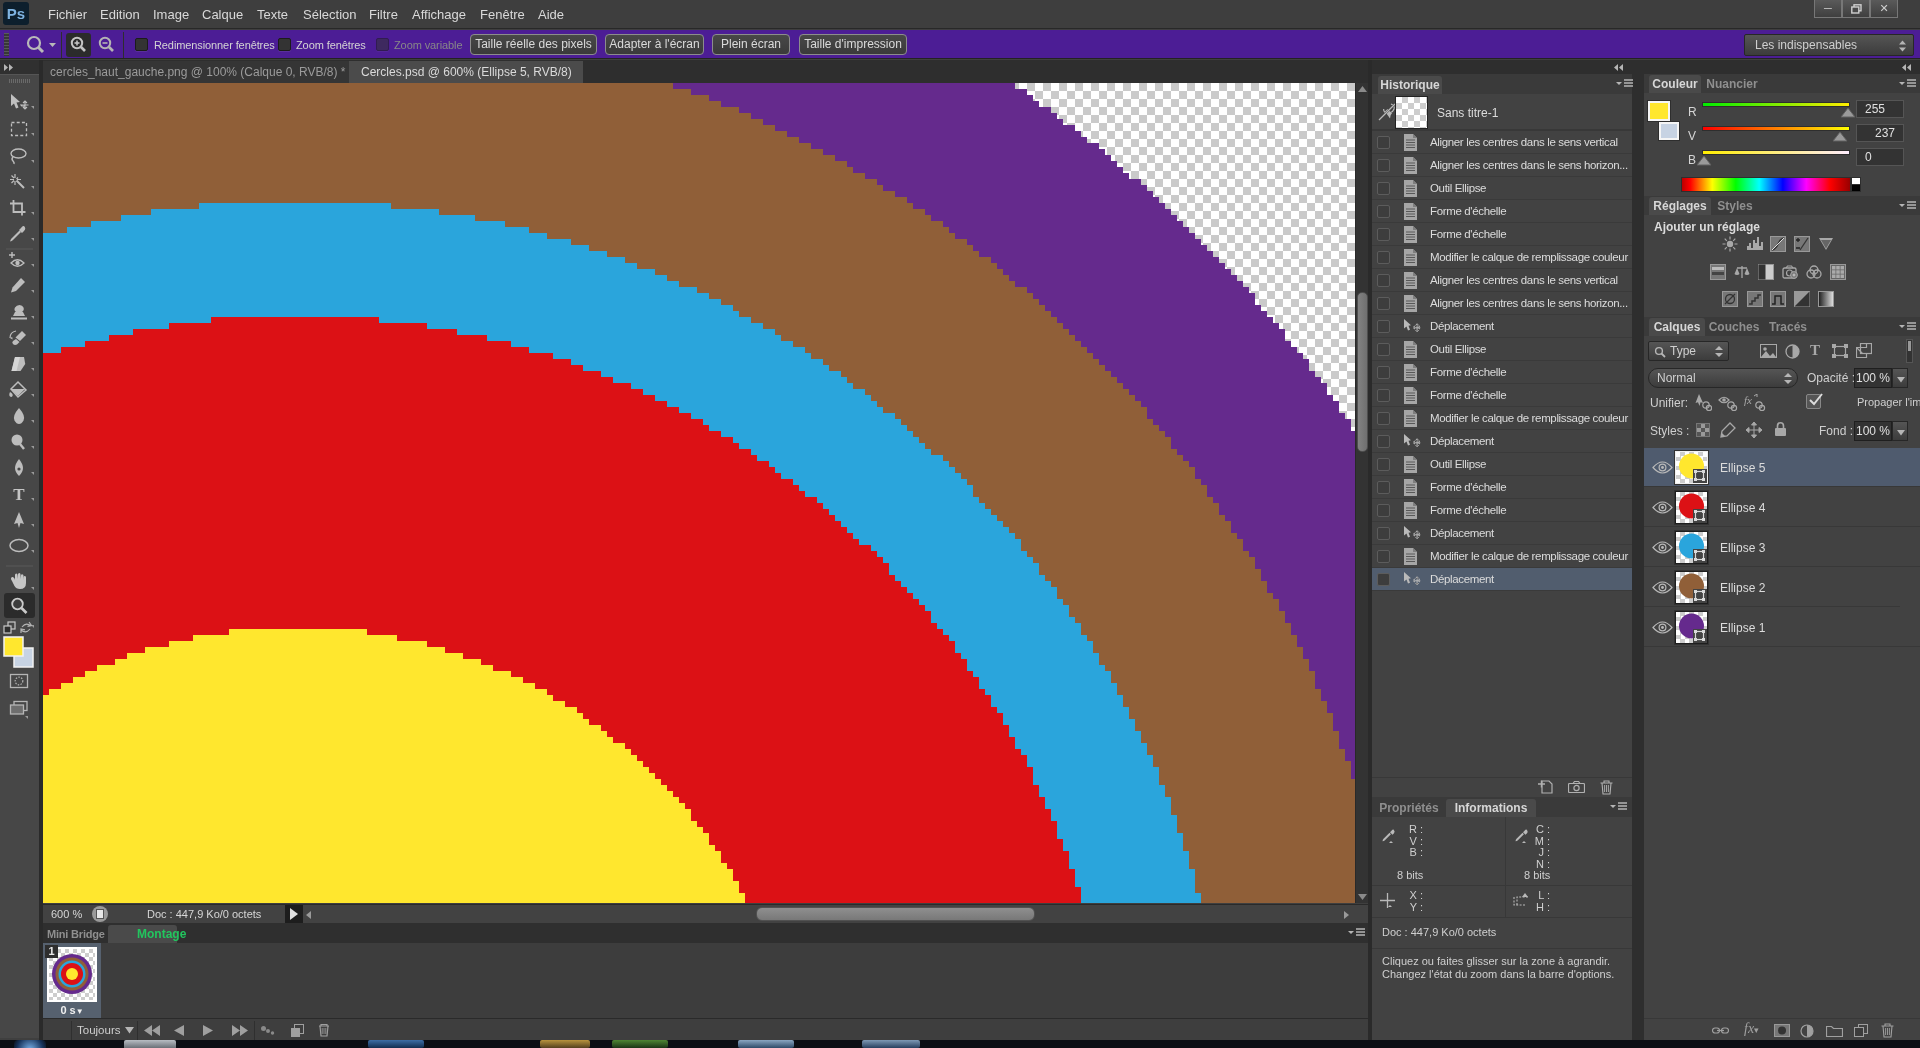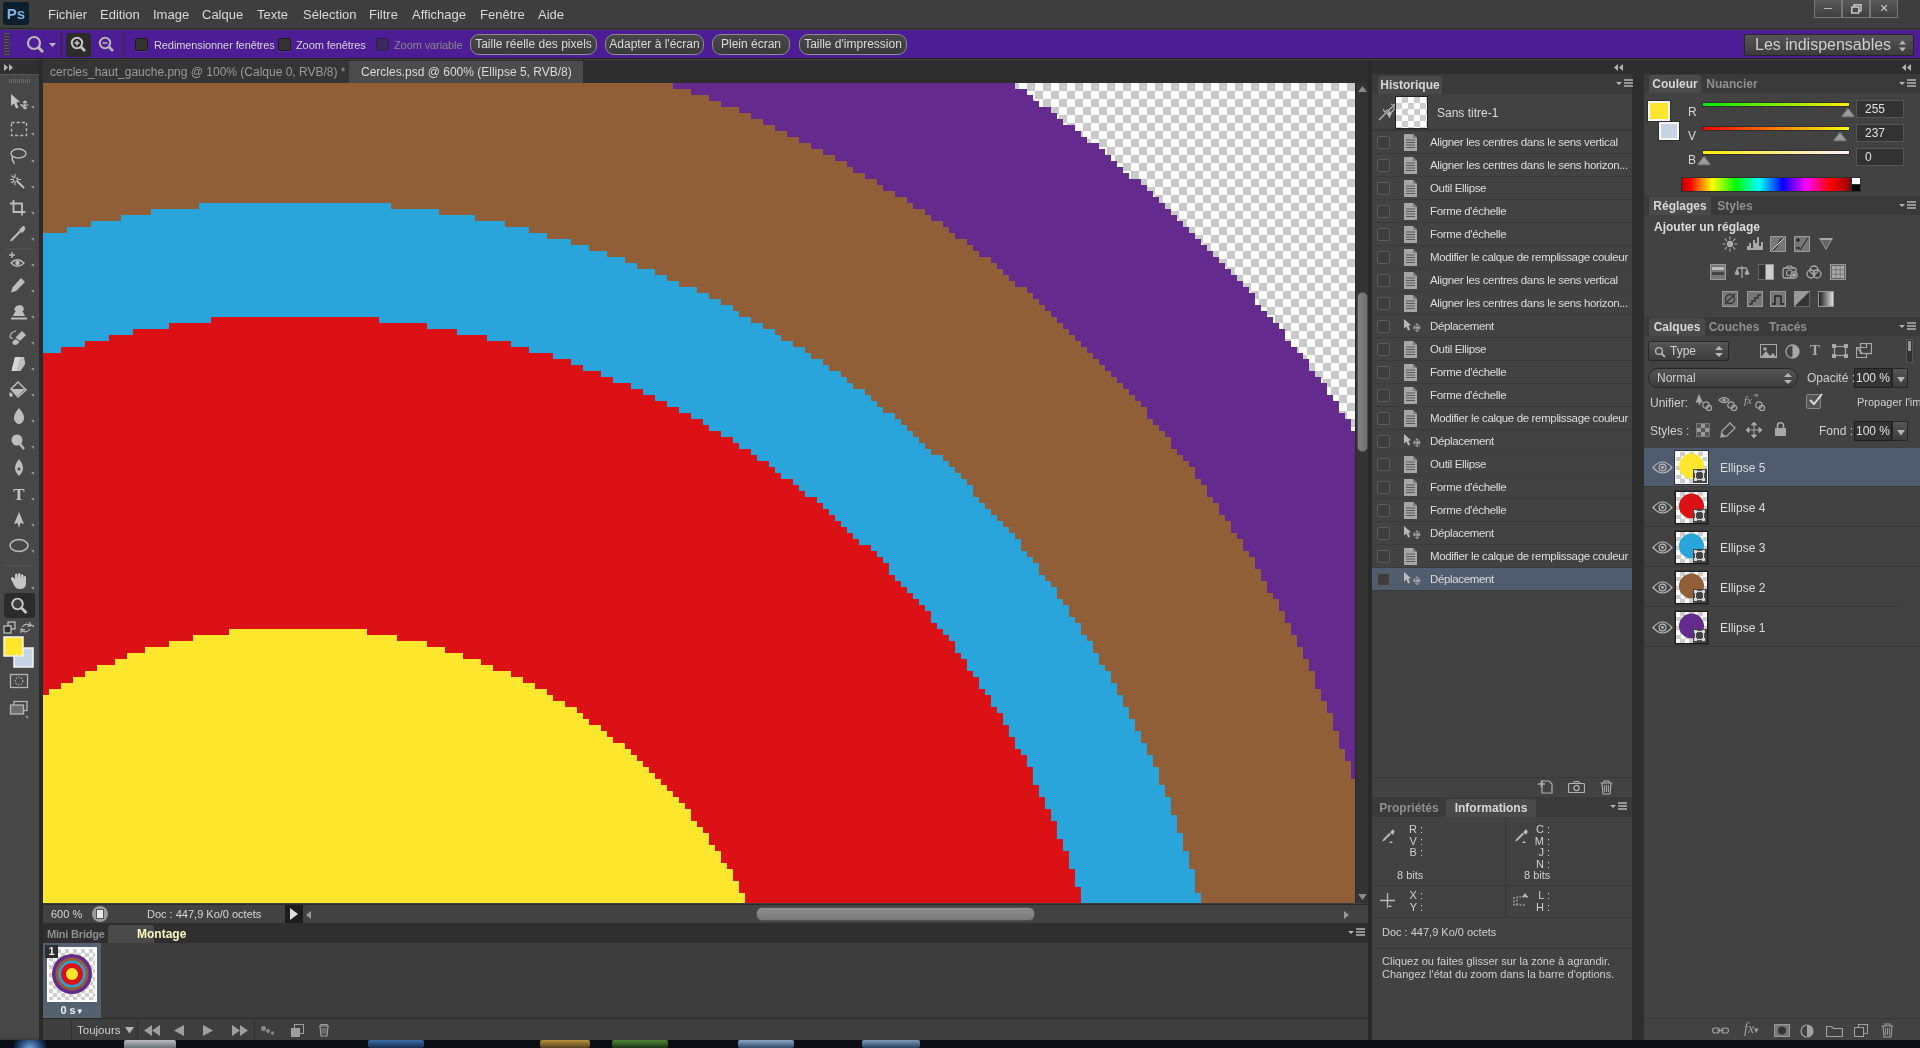--- a/index.html
+++ b/index.html
@@ -4,21 +4,21 @@
 <style>
 * { margin:0; padding:0; box-sizing:border-box; }
 html,body { width:1920px; height:1048px; overflow:hidden; background:#3f3f3f;
   font-family:"Liberation Sans", sans-serif; }
 .abs { position:absolute; }
 #menubar { position:absolute; left:0; top:0; width:1920px; height:29px; background:#3e3e3e; border-bottom:1px solid #282828; }
 .menuitem { position:absolute; top:7px; font-size:13px; color:#d9d9d9; }
 #pslogo { position:absolute; left:3px; top:2px; width:26px; height:23px; background:#0d1f2d; border-radius:3px; color:#7fb4e2; font-size:15px; font-weight:bold; text-align:center; line-height:23px; }
 .winbtn { position:absolute; top:0; height:18px; width:28px; background:linear-gradient(#5a5a5a,#3f3f3f); border:1px solid #777; border-top:none; color:#cfcfcf; font-size:11px; text-align:center; line-height:16px; }
 #optionsbar { position:absolute; left:0; top:30px; width:1920px; height:29px; background:#4c1d95; border-bottom:1px solid #232323; }
-.obtn { position:absolute; top:4px; height:21px; border:1px solid #8c8c8c; border-radius:9px; color:#dadada; font-size:12px; text-align:center; line-height:19px; background:linear-gradient(#484848,#3a3a3a); }
+.obtn { position:absolute; top:4px; height:21px; border:1px solid #8c8c8c; border-radius:4px; color:#dadada; font-size:12px; text-align:center; line-height:19px; background:linear-gradient(#484848,#3a3a3a); }
 .cbx { position:absolute; top:8px; width:13px; height:13px; background:#333; border:1px solid #1c1c1c; border-radius:2px; box-shadow:0 1px 0 rgba(255,255,255,.08); }
 .cblabel { position:absolute; top:9px; font-size:11px; letter-spacing:-0.1px; color:#d4d4d4; white-space:nowrap; }
 #tabrow { position:absolute; left:39px; top:60px; width:1329px; height:23px; background:#2e2e2e; }
 .doctab { position:absolute; top:1px; height:22px; font-size:12px; line-height:22px; }
 #toolbar { position:absolute; left:0; top:60px; width:39px; height:978px; background:#434343; }
 #canvas { position:absolute; left:43px; top:83px; width:1312px; height:820px;
   background-color:#fff;
   background-image:conic-gradient(#cacaca 25%, #ffffff 0 50%, #cacaca 0 75%, #ffffff 0);
   background-size:16px 16px; }
 #vscroll { position:absolute; left:1355px; top:83px; width:13px; height:820px; background:#333333; border-left:1px solid #292929; }
@@ -80,21 +80,21 @@
   <div class="cbx" style="left:135px"></div>
   <div class="cblabel" style="left:154px">Redimensionner fenêtres</div>
   <div class="cbx" style="left:278px"></div>
   <div class="cblabel" style="left:296px">Zoom fenêtres</div>
   <div class="cbx" style="left:376px;opacity:.55"></div>
   <div class="cblabel" style="left:394px;color:#888">Zoom variable</div>
   <div class="obtn" style="left:470px;width:127px">Taille réelle des pixels</div>
   <div class="obtn" style="left:605px;width:99px">Adapter à l'écran</div>
   <div class="obtn" style="left:712px;width:78px">Plein écran</div>
   <div class="obtn" style="left:799px;width:108px">Taille d'impression</div>
-  <div style="position:absolute;left:1744px;top:4px;width:170px;height:22px;background:linear-gradient(#555,#3c3c3c);border:1px solid #272727;border-radius:2px;color:#cfcfcf;font-size:16px;line-height:20px;padding-left:10px;">Les indispensables
+  <div style="position:absolute;left:1744px;top:4px;width:170px;height:22px;background:linear-gradient(#555,#3c3c3c);border:1px solid #272727;border-radius:2px;color:#cfcfcf;font-size:12px;line-height:20px;padding-left:10px;">Les indispensables
     <svg class="abs" style="right:6px;top:5px" width="9" height="12" viewBox="0 0 9 12">
         <path d="M1,4.5 l3.5,-4 l3.5,4 z M1,7.5 l3.5,4 l3.5,-4 z" fill="#b5b5b5"></path>
       </svg>
   </div>
 </div>
 
 <div id="tabrow">
   <div class="doctab" style="left:2px; width:308px; background:#353535; color:#9b9b9b; padding-left:9px;">cercles_haut_gauche.png @ 100% (Calque 0, RVB/8) * <span style="color:#b5b5b5;font-size:11px">✕</span></div>
   <div class="doctab" style="left:310px; width:234px; background:#4b4b4b; color:#dadada; padding-left:12px;">Cercles.psd @ 600% (Ellipse 5, RVB/8) <span style="color:#c5c5c5;font-size:11px">✕</span></div>
 </div>
@@ -292,21 +292,21 @@
   <svg class="abs" style="left:263px;top:6px" width="5" height="8">
       <path d="M5,0 L0,4 L5,8 Z" fill="#9a9a9a"></path>
     </svg>
   <div style="position:absolute;left:713px;top:2px;width:279px;height:14px;background:linear-gradient(#8f8f8f,#787878);border-radius:6px;border:1px solid #515151;"></div>
   <svg class="abs" style="left:1301px;top:6px" width="5" height="8">
       <path d="M0,0 L5,4 L0,8 Z" fill="#9a9a9a"></path>
     </svg>
 </div>
 <div id="timelinetabs">
   <div style="position:absolute;left:4px;top:2px;height:18px;font-size:11px;letter-spacing:-0.2px;font-weight:bold;color:#8f8f8f;line-height:18px;">Mini Bridge</div>
-  <div style="position:absolute;left:65px;top:2px;width:46px;height:18px;background:#4a4a4a;border-radius:3px 3px 0 0;font-size:12px;font-weight:bold;color:#fef9c3;text-align:center;line-height:18px;padding-left:29px;">Montage</div>
+  <div style="position:absolute;left:65px;top:2px;width:69px;height:18px;background:#4a4a4a;border-radius:3px 3px 0 0;font-size:12px;font-weight:bold;color:#22c55e;text-align:center;line-height:18px;padding-left:29px;">Montage</div>
   <svg class="abs" style="left:1305px;top:5px" width="17" height="10" viewBox="0 0 17 10">
       <path d="M0,3 l3,3 l3,-3 z" fill="#b5b5b5"></path>
       <path d="M8,1 h9 M8,4 h9 M8,7 h9" stroke="#b5b5b5" stroke-width="1.4"></path>
     </svg>
 </div>
 <div id="timeline">
   <div style="position:absolute;left:0px;top:0px;width:58px;height:75px;background:#56616f;">
     <div style="position:absolute;left:4px;top:4px;width:50px;height:55px;background:#fff;padding:2px;">
       <svg width="46" height="51" viewBox="0 0 46 51">
         <rect width="46" height="51" fill="#fff"></rect>
@@ -639,21 +639,21 @@
 <div style="position:absolute;left:58px;top:9px;width:148px;height:5px;background:linear-gradient(90deg,#00ed00,#ffed00);border:1px solid #2e2e2e;"></div>
 <svg class="abs" style="left:196px;top:15px" width="16" height="10">
         <path d="M8,0 L15,9 L1,9 Z" fill="#9a9a9a" stroke="#606060"></path>
       </svg>
 <div style="position:absolute;left:212px;top:7px;width:48px;height:18px;background:#333;border:1px solid #555;color:#e0e0e0;font-size:12px;line-height:17px;padding-left:8px;">255</div>
 <div style="position:absolute;left:44px;top:36px;width:10px;font-size:12px;color:#d5d5d5;">V</div>
 <div style="position:absolute;left:58px;top:33px;width:148px;height:5px;background:linear-gradient(90deg,#ff0000,#ffff00);border:1px solid #2e2e2e;"></div>
 <svg class="abs" style="left:188px;top:39px" width="16" height="10">
         <path d="M8,0 L15,9 L1,9 Z" fill="#9a9a9a" stroke="#606060"></path>
       </svg>
-<div style="position:absolute;left:212px;top:31px;width:48px;height:18px;background:#333;border:1px solid #555;color:#e0e0e0;font-size:12px;line-height:17px;padding-left:8px;">237</div>
+<div style="position:absolute;left:212px;top:31px;width:48px;height:18px;background:#333;border:1px solid #555;color:#e0e0e0;font-size:12px;line-height:17px;padding-left:18px;">237</div>
 <div style="position:absolute;left:44px;top:60px;width:10px;font-size:12px;color:#d5d5d5;">B</div>
 <div style="position:absolute;left:58px;top:57px;width:148px;height:5px;background:linear-gradient(90deg,#ffed00,#ffedff);border:1px solid #2e2e2e;"></div>
 <svg class="abs" style="left:52px;top:63px" width="16" height="10">
         <path d="M8,0 L15,9 L1,9 Z" fill="#9a9a9a" stroke="#606060"></path>
       </svg>
 <div style="position:absolute;left:212px;top:55px;width:48px;height:18px;background:#333;border:1px solid #555;color:#e0e0e0;font-size:12px;line-height:17px;padding-left:8px;">0</div>
 <div style="position:absolute;left:37px;top:84px;width:170px;height:15px;background:linear-gradient(90deg,#b00,#f00 5%,#ff0 18%,#0f0 32%,#0ff 46%,#00f 60%,#f0f 74%,#f00 88%,#900);border:1px solid #2e2e2e;"></div>
 <div style="position:absolute;left:207px;top:84px;width:10px;height:8px;background:#fff;border:1px solid #2e2e2e;"></div>
 <div style="position:absolute;left:207px;top:91px;width:10px;height:8px;background:#000;border:1px solid #2e2e2e;"></div>
 </div>

